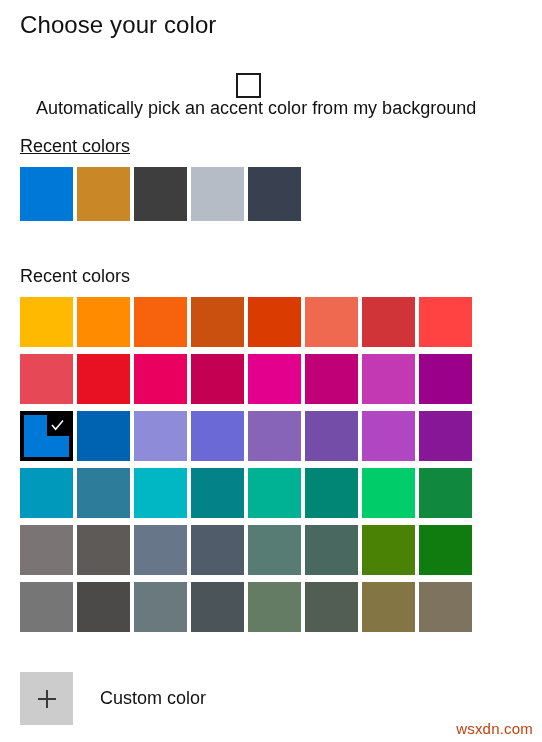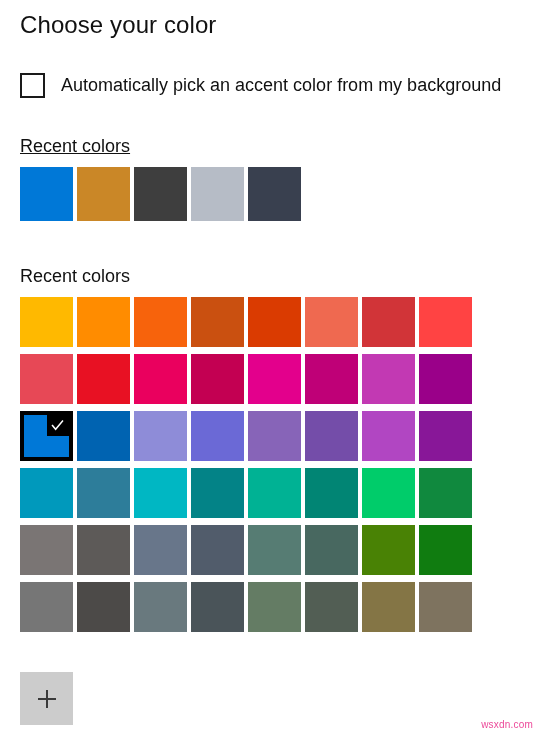--- a/index.html
+++ b/index.html
@@ -27,20 +27,21 @@
     white-space: nowrap;
   }
 
   
   #auto-accent-row {
     position: absolute;
     left: 20px;
     top: 73px;
     display: flex;
     align-items: center;
+    flex-direction: column;
   }
   #auto-accent-box {
     width: 25px;
     height: 25px;
     box-sizing: border-box;
     border: 2px solid #1a1a1a;
     background: #ffffff;
     flex: 0 0 auto;
   }
   #auto-accent-label {
@@ -131,23 +132,23 @@
     margin-left: 27px;
     font-size: 18px;
     color: #111111;
     white-space: nowrap;
   }
 
   
   #watermark {
     position: absolute;
     right: 9px;
-    bottom: 12px;
-    font-size: 10px;
-    color: #ec4899;
+    bottom: 5px;
+    font-size: 15px;
+    color: #c2410c;
     letter-spacing: 0.2px;
     white-space: nowrap;
   }
 </style>
 </head>
 <body>
 
 <div id="page-title">Choose your color</div>
 
 <div id="auto-accent-row">
@@ -223,15 +224,16 @@
     <div class="swatch" style="background: rgb(132, 117, 69);"></div>
     <div class="swatch" style="background: rgb(126, 115, 95);"></div>
   </div>
 
 <div id="custom-color-row">
   <span id="custom-color-button">
     <svg viewBox="0 0 24 24">
       <path d="M11 3 h2 v8 h8 v2 h-8 v8 h-2 v-8 h-8 v-2 h8 z" fill="#3a3a3a"></path>
     </svg>
   </span>
+  <span id="custom-color-label">Custom color</span>
 </div>
 
 <div id="watermark">wsxdn.com</div>
 
 </body></html>

